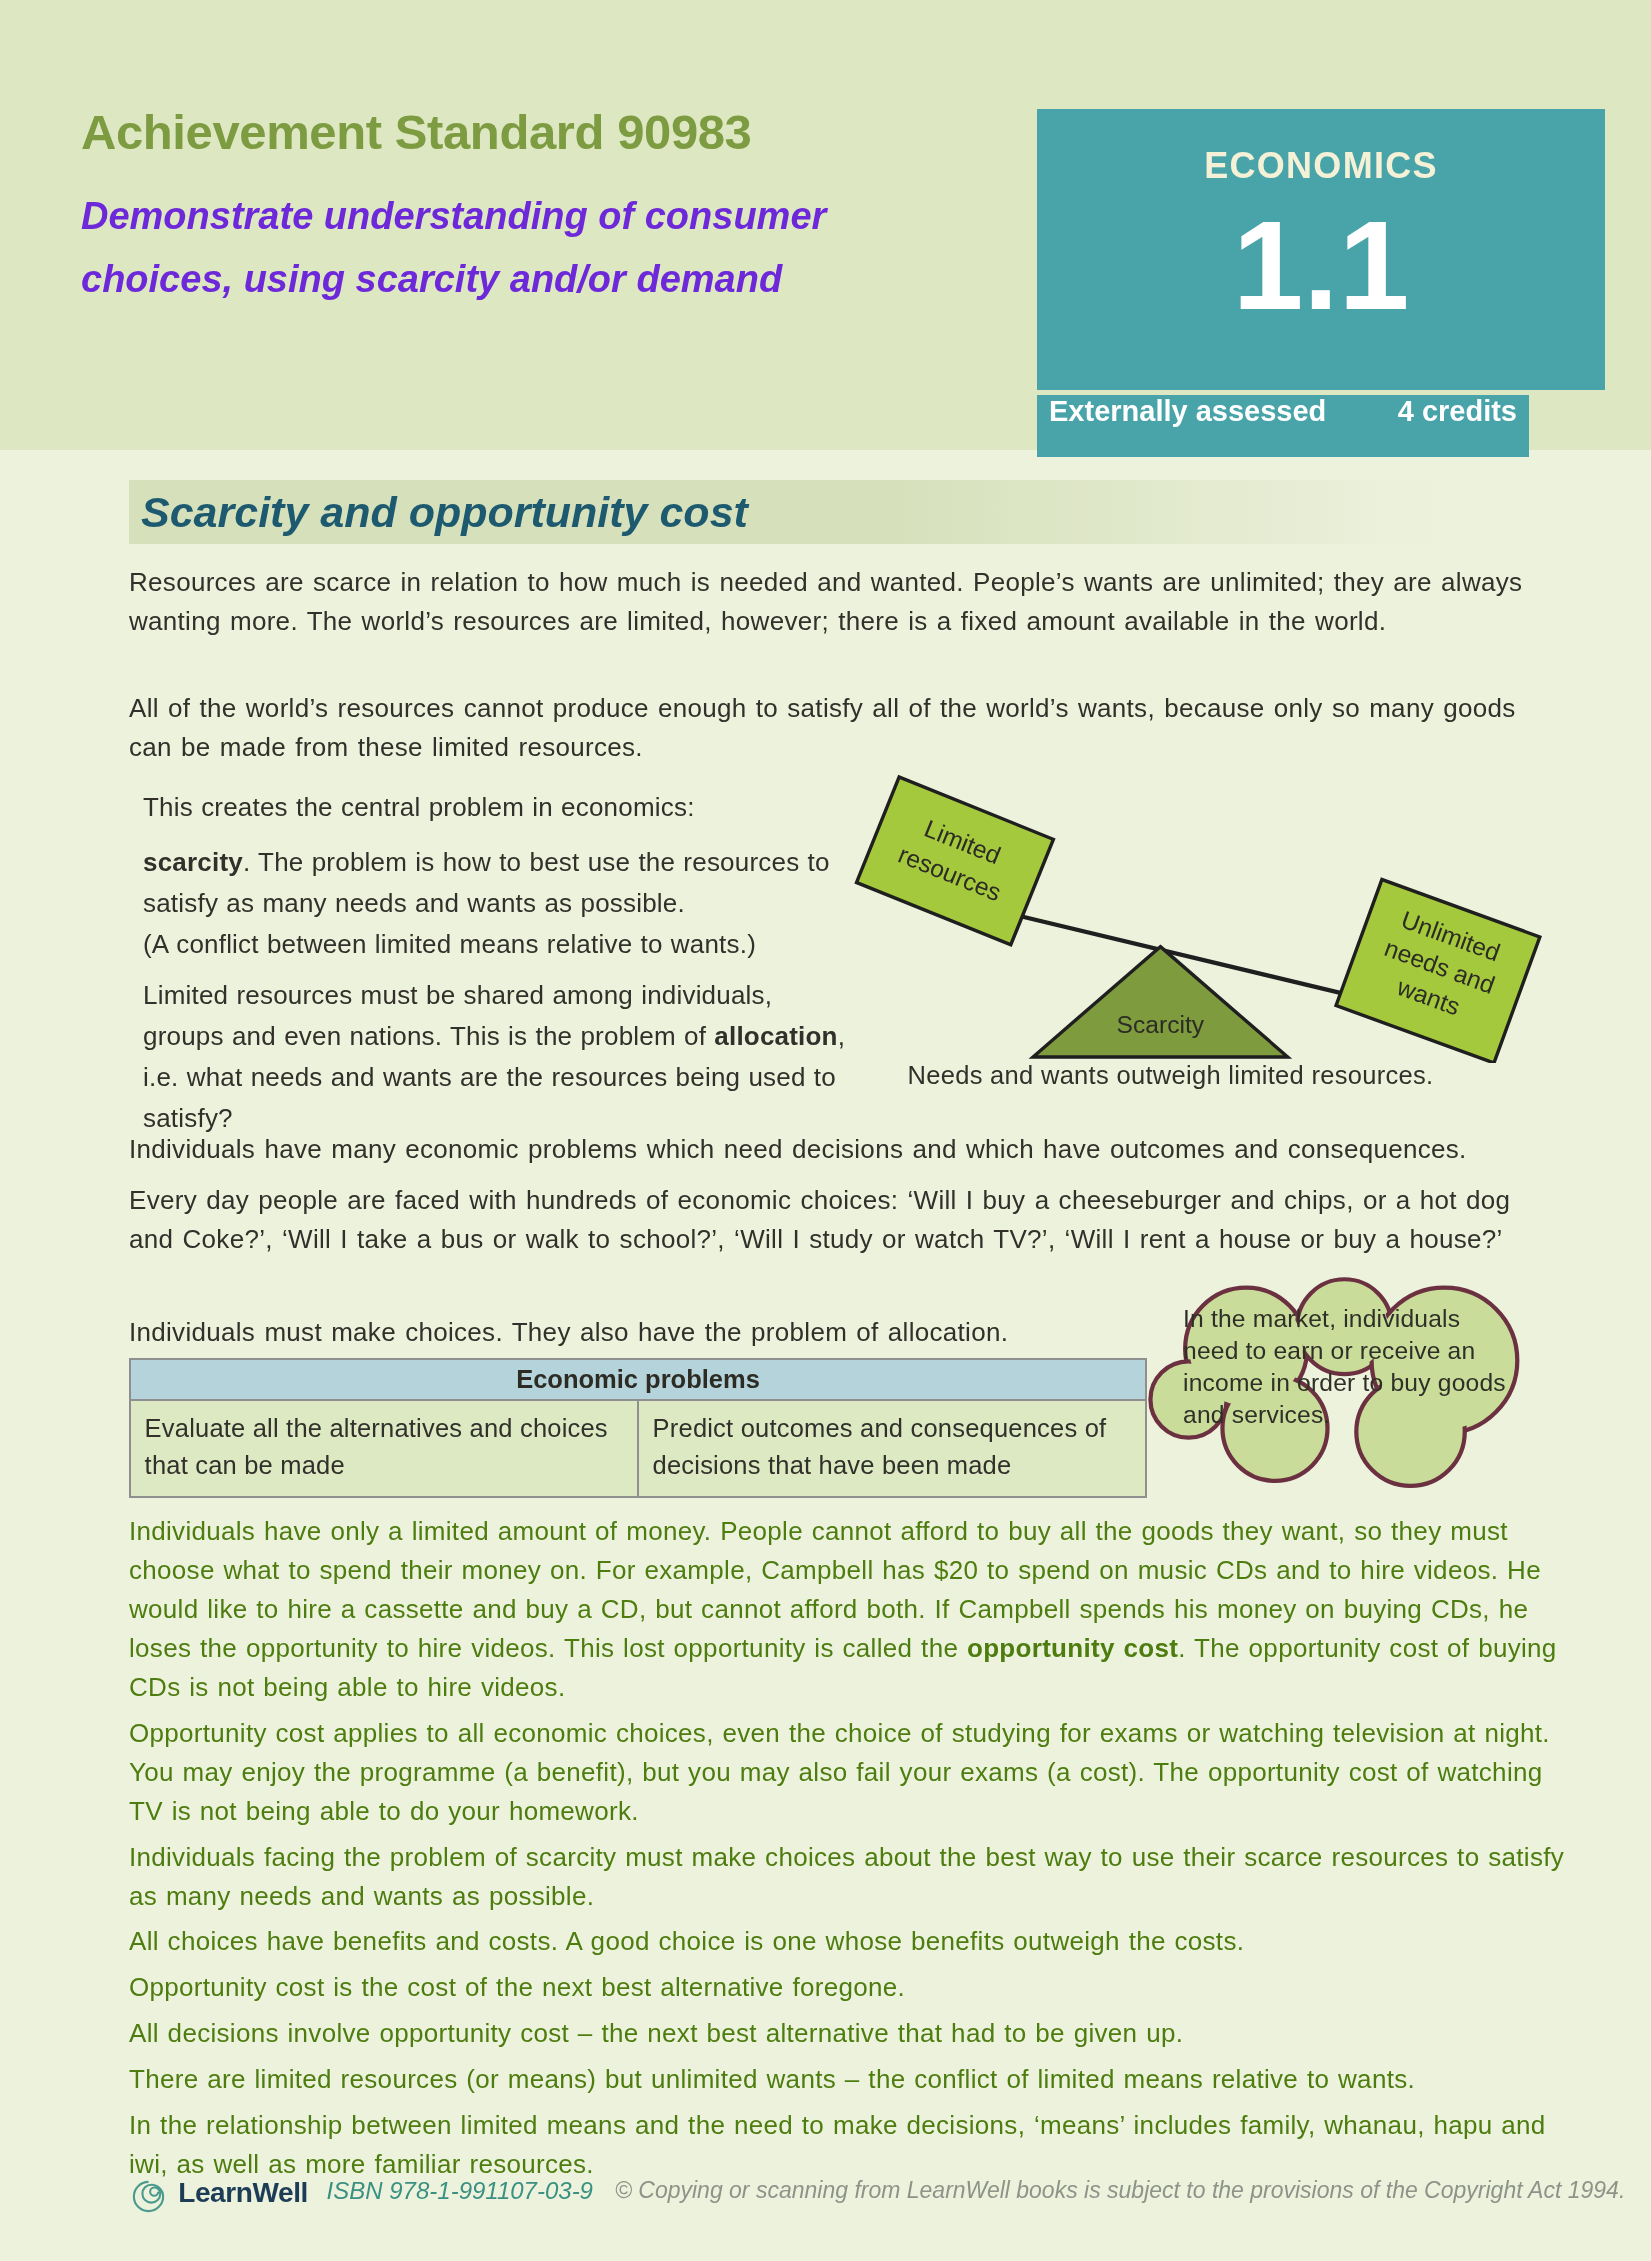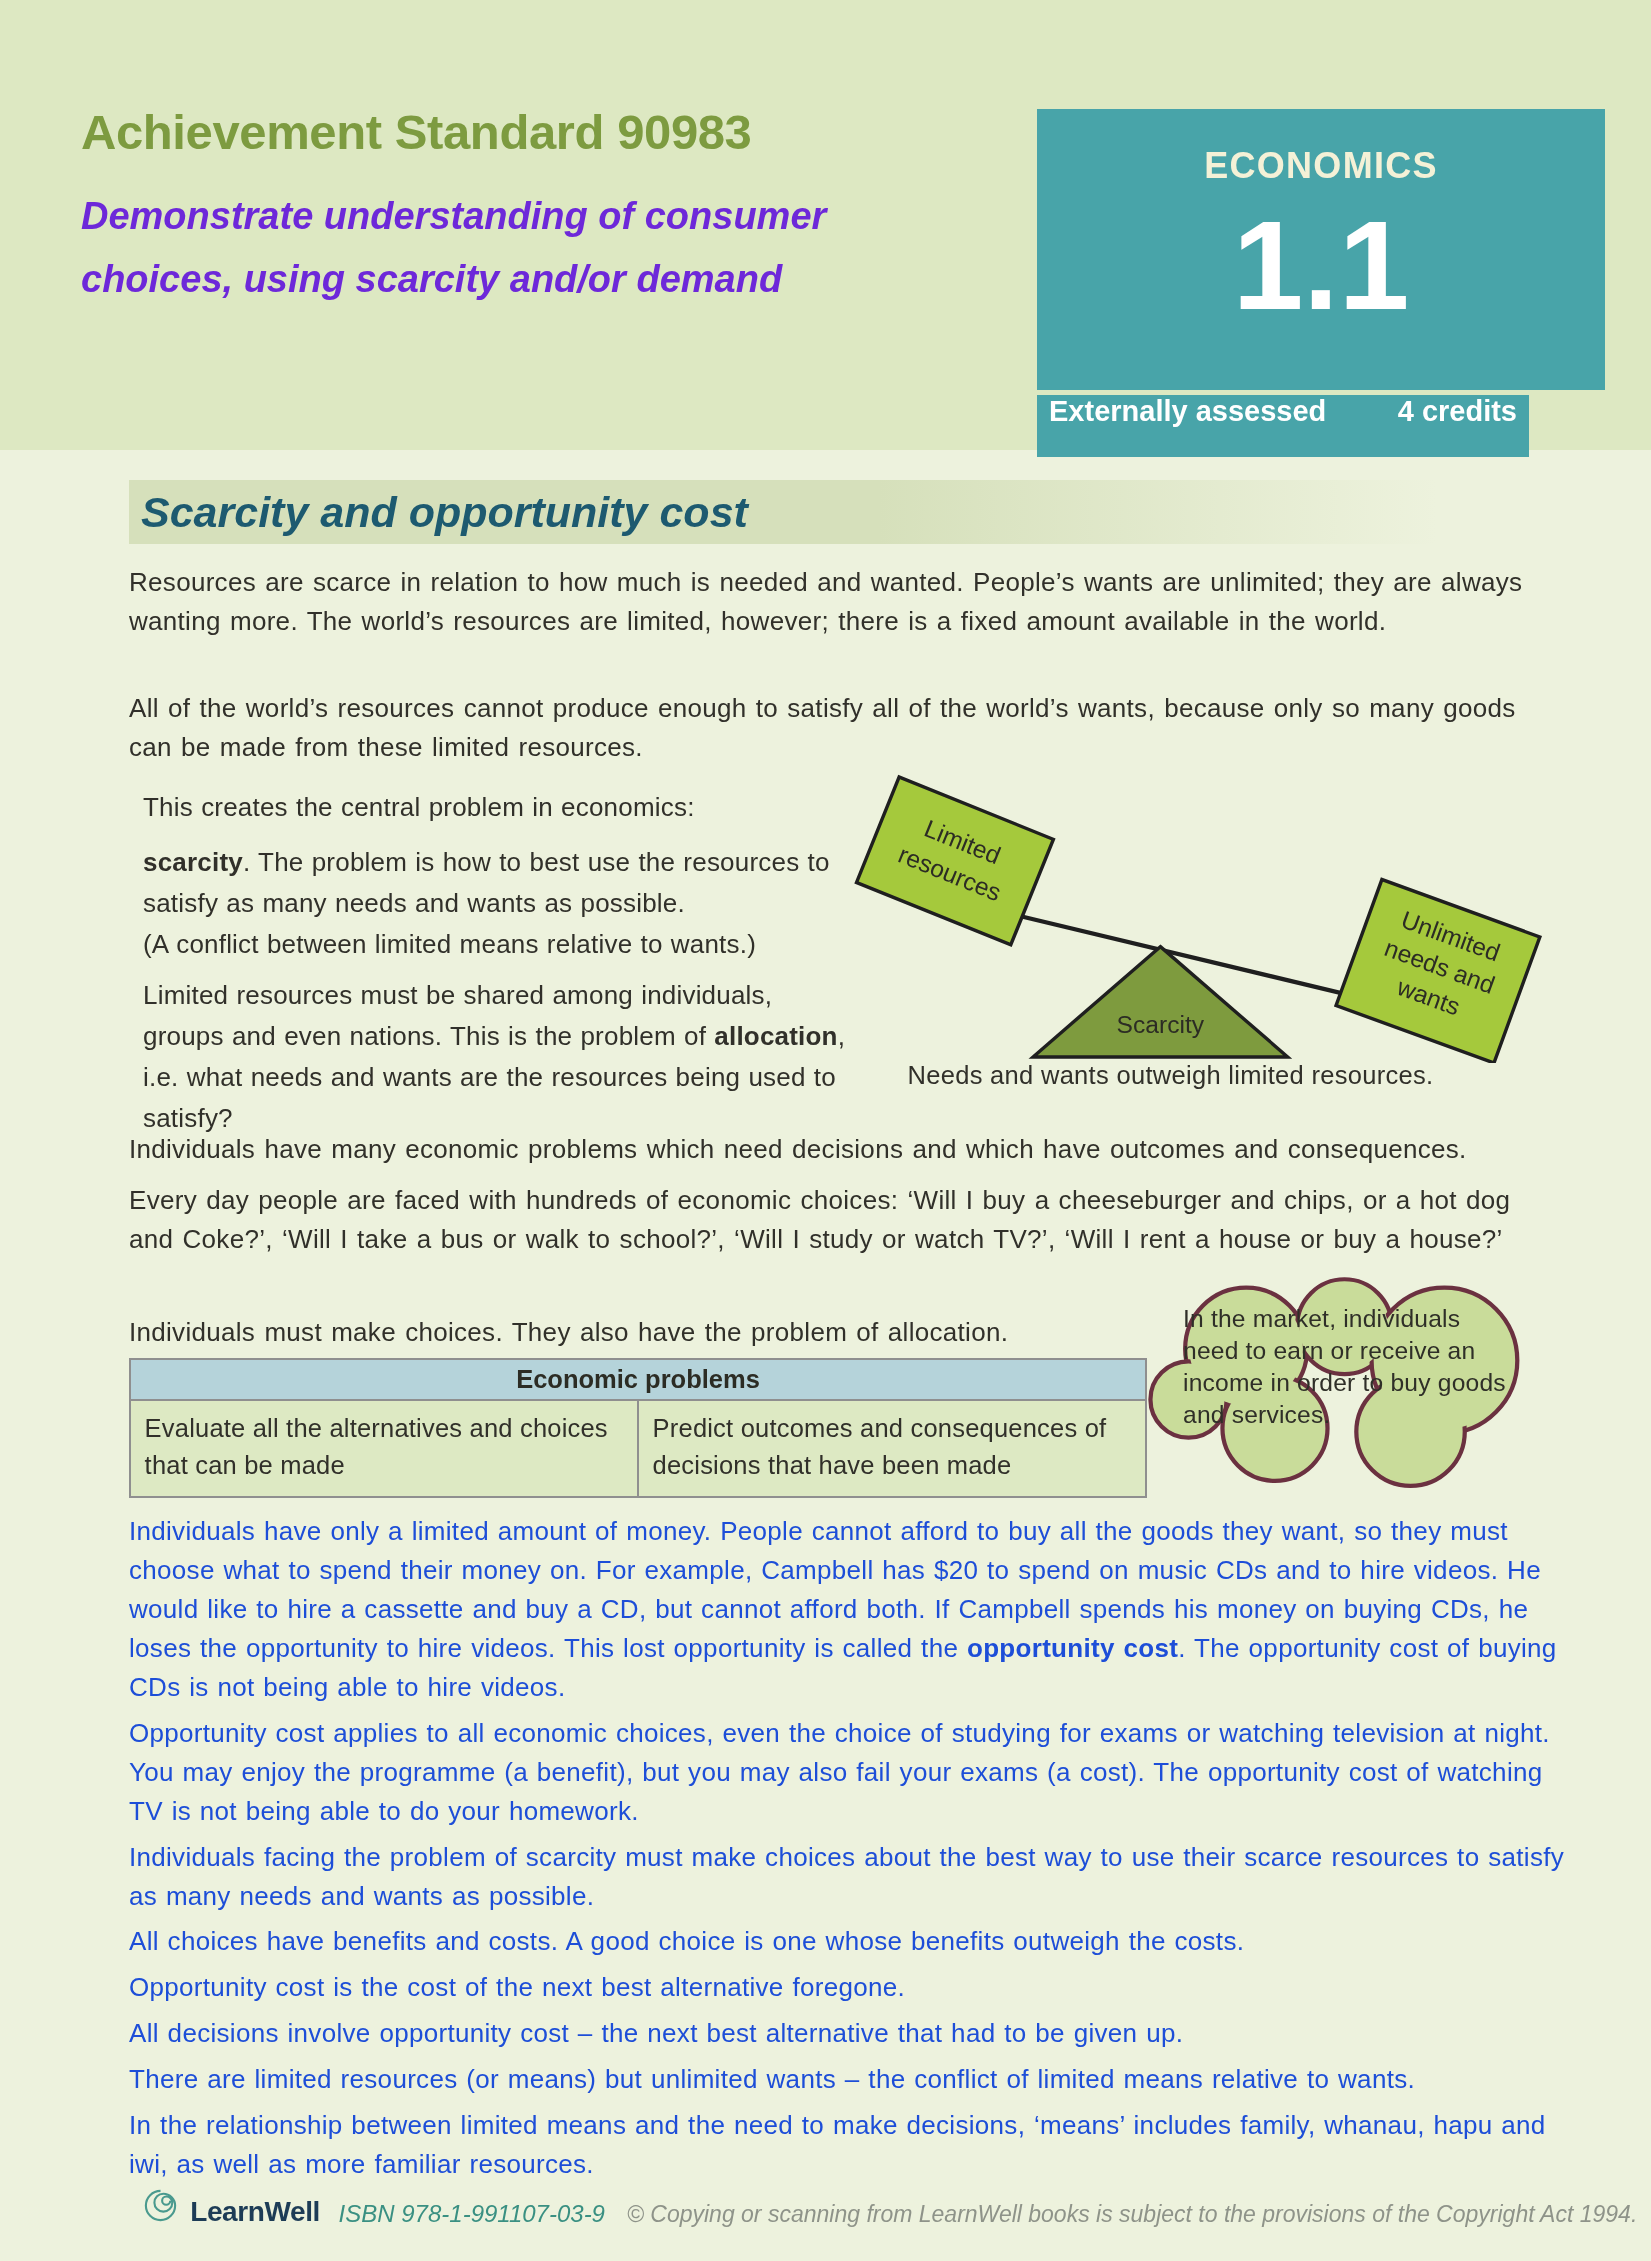--- a/index.html
+++ b/index.html
@@ -74,26 +74,26 @@
     letter-spacing:0.2px;
   }
   
   .cloud{position:absolute;left:1144px;top:1264px;width:406px;height:233px;}
   .cloud-text{
     position:absolute;left:39px;top:39px;width:336px;font-size:24.6px;line-height:32px;
     color:#2f2f28;letter-spacing:0.2px;
   }
   
   .body2{position:absolute;left:129px;top:1512px;width:1442px;font-size:26px;line-height:39px;
-    letter-spacing:0.3px;word-spacing:1.3px;color:#1d4ed8;}
+    letter-spacing:0.3px;word-spacing:1.3px;color:#4d7c0f;}
   .body2 p{margin:0 0 6.8px 0;}
   
   .footer{
-    position:absolute;left:141px;top:2177px;width:1446px;height:51px;
-    display:flex;align-items:flex-end;
+    position:absolute;left:129px;top:2177px;width:1446px;height:51px;
+    display:flex;align-items:flex-start;
   }
   .brand{font-size:28px;font-weight:bold;color:#1d3c56;margin-left:10.2px;letter-spacing:-0.4px;}
   .isbn{font-size:24px;font-style:italic;color:#3a9082;margin-left:18.7px;white-space:nowrap;}
   .copyright{font-size:23px;font-style:italic;color:#8e9389;margin-left:22px;white-space:nowrap;}
 </style>
 </head>
 <body>
 
 <div class="page">
 

